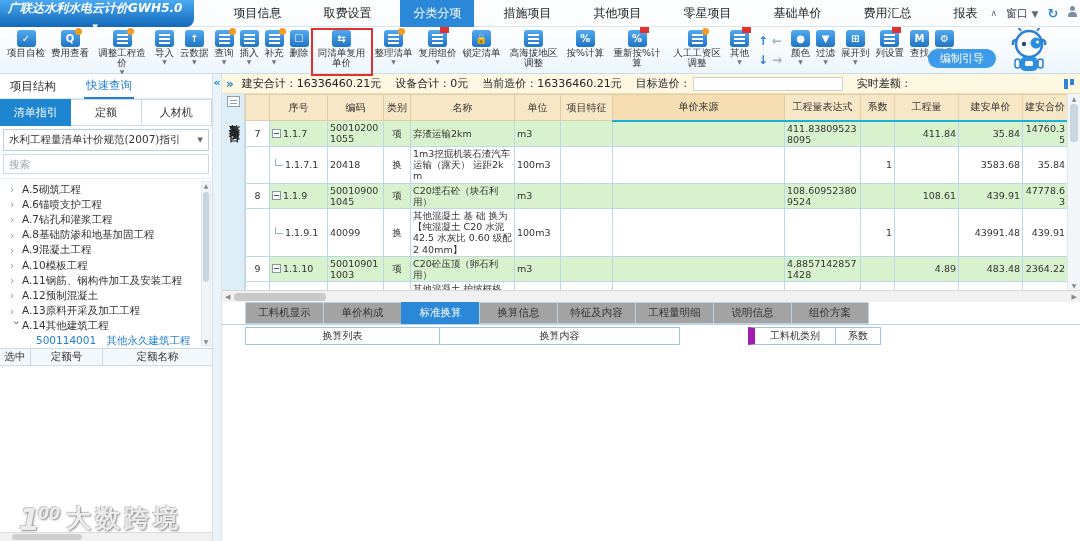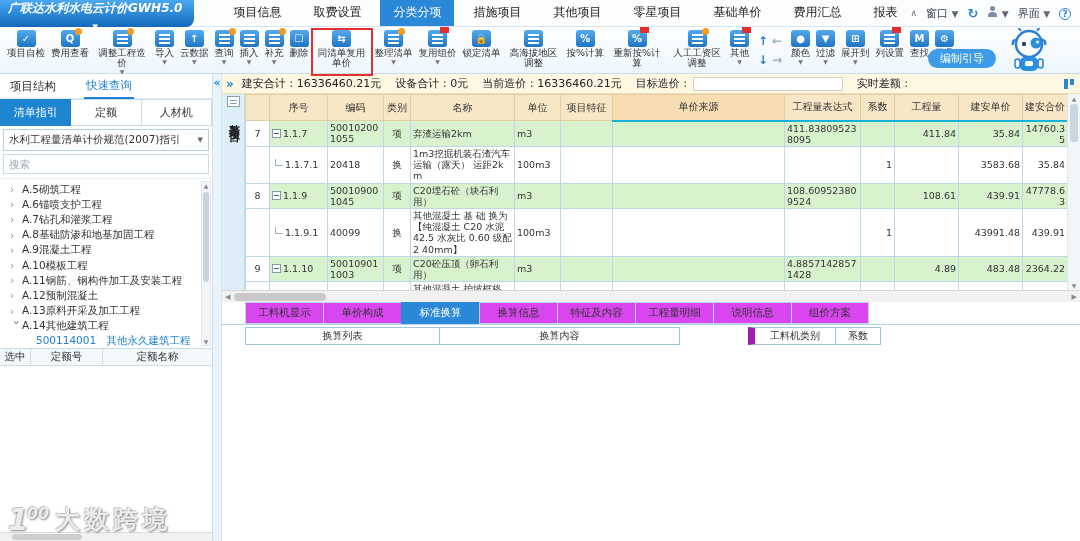--- a/index.html
+++ b/index.html
@@ -5,21 +5,21 @@
   *{margin:0;padding:0;box-sizing:border-box;}
   html,body{width:1080px;height:541px;overflow:hidden;}
   body{font-family:"DejaVu Sans","Liberation Sans",sans-serif;font-size:11px;color:#333;background:#fff;position:relative;}
 
   
   .titlebar{height:27px;display:flex;align-items:center;background:#fbfdff;border-bottom:1px solid #d8e6f2;}
   .appbox{height:27px;display:flex;align-items:center;gap:6px;padding:0 12px 0 8px;
     background:linear-gradient(180deg,#4aa9f3,#1268b9);color:#fff;font-style:italic;font-weight:bold;
     font-size:12px;border-radius:0 0 8px 0;white-space:nowrap;flex-direction:column;}
   .appbox .caret{font-style:normal;font-size:7px;}
-  .menu-items{display:flex;align-items:flex-end;margin-left:26px;gap:6px;height:100%;}
+  .menu-items{display:flex;align-items:center;margin-left:26px;gap:16px;height:100%;}
   .menu-item{padding:5px 13px;font-size:12px;color:#222;cursor:default;white-space:nowrap;}
   .menu-item.active{background:var(--accent,#2b88d8);color:#fff;}
   .tb-right{margin-left:auto;display:flex;align-items:center;gap:9px;padding-right:10px;color:#445;font-size:11px;white-space:nowrap;}
   .tb-right .mini{font-size:9px;color:#667;}
   .ic-refresh{color:#2b88d8;font-size:13px;font-weight:bold;}
   .ic-person{display:inline-block;width:11px;height:11px;position:relative;}
   .ic-person::before{content:"";position:absolute;left:3px;top:0;width:5px;height:5px;border-radius:50%;background:#7c8ea0;}
   .ic-person::after{content:"";position:absolute;left:1px;top:6px;width:9px;height:5px;border-radius:4px 4px 0 0;background:#7c8ea0;}
   .ic-help{display:inline-block;width:12px;height:12px;border-radius:50%;border:1px solid #2b88d8;color:#2b88d8;
     font-size:9px;line-height:10px;text-align:center;font-weight:bold;}
@@ -121,33 +121,33 @@
   .vscroll .up{top:1px;} .vscroll .dn{bottom:1px;}
   .vscroll .thumb{position:absolute;left:2px;top:10px;width:8px;height:38px;background:#c9d6e0;border-radius:3px;}
 
   .hscroll{height:12px;background:#f1f1f1;border-top:1px solid #d6d6d6;position:relative;flex:none;}
   .hscroll .la,.hscroll .ra{position:absolute;top:2px;font-size:7px;color:#888;}
   .hscroll .la{left:3px;} .hscroll .ra{right:3px;}
   .hscroll .thumb{position:absolute;left:12px;top:2px;height:8px;width:92px;background:#c9c9c9;border-radius:4px;}
 
   .bottom-tabs{height:23px;display:flex;padding-left:23px;flex:none;border-bottom:1px solid #bcd3e6;}
   .btab{width:78px;border:1px solid #bcd3e6;border-right:none;display:flex;align-items:center;justify-content:center;
-    font-size:10.5px;color:#333;background:#d946ef;}
+    font-size:10.5px;color:#333;background:#a3a3a3;}
   .btab:last-child{border-right:1px solid #bcd3e6;}
   .btab.active{background:var(--accent,#2b88d8);color:#fff;border-color:var(--accent,#2b88d8);}
   .bottom-panel{height:18px;display:flex;padding-left:23px;margin-top:2px;flex:none;gap:0;}
   .ph{border:1px solid #9fc6dd;border-left:none;display:flex;align-items:center;justify-content:center;font-size:10px;color:#333;}
   .ph:first-child{border-left:1px solid #9fc6dd;}
   .ph-0{width:195px;} .ph-1{width:240px;}
   .ph-gap{width:68px;border:none;}
   .ph-2{width:88px;border-left:7px solid #a21caf;} .ph-3{width:45px;}
   .bottom-rest{flex:1;background:#fff;}
 
   
-  .watermark{position:absolute;left:8px;bottom:4px;display:flex;align-items:center;gap:6px;
+  .watermark{position:absolute;left:19px;bottom:4px;display:flex;align-items:flex-start;gap:6px;
     color:rgba(240,240,240,.95);font-weight:bold;pointer-events:none;
     text-shadow:1px 1px 2px rgba(110,110,110,.8),-1px -1px 1px rgba(140,140,140,.5);}
   .wm-logo{font-size:30px;font-style:italic;letter-spacing:-2px;}
   .wm-sup{font-size:16px;vertical-align:super;letter-spacing:0;}
   .wm-text{font-size:25px;letter-spacing:4px;}
 </style>
 </head>
 <body style="--accent: #2b88d8; --highlight-red: #e23030; --row-green: #d8f2ce; --row-blue: #c2e9f7; --header-peach: #f8e7c6; --summary-yellow: #fef8e3; --source-red-text: #cf2222;">
 
 <div class="titlebar">

